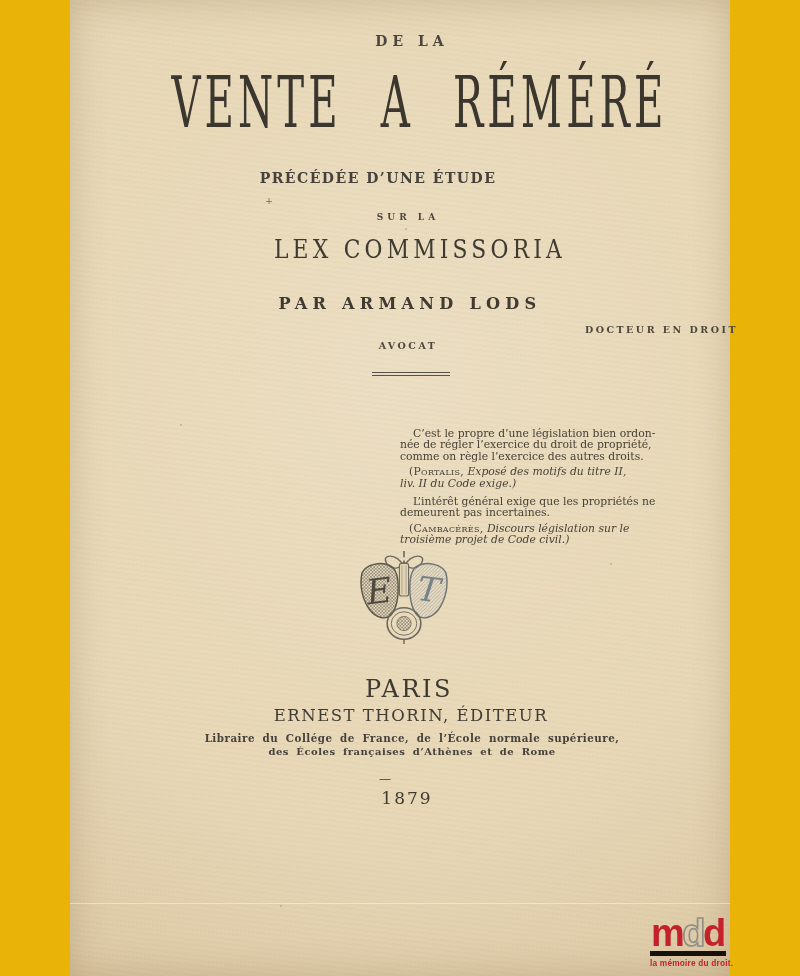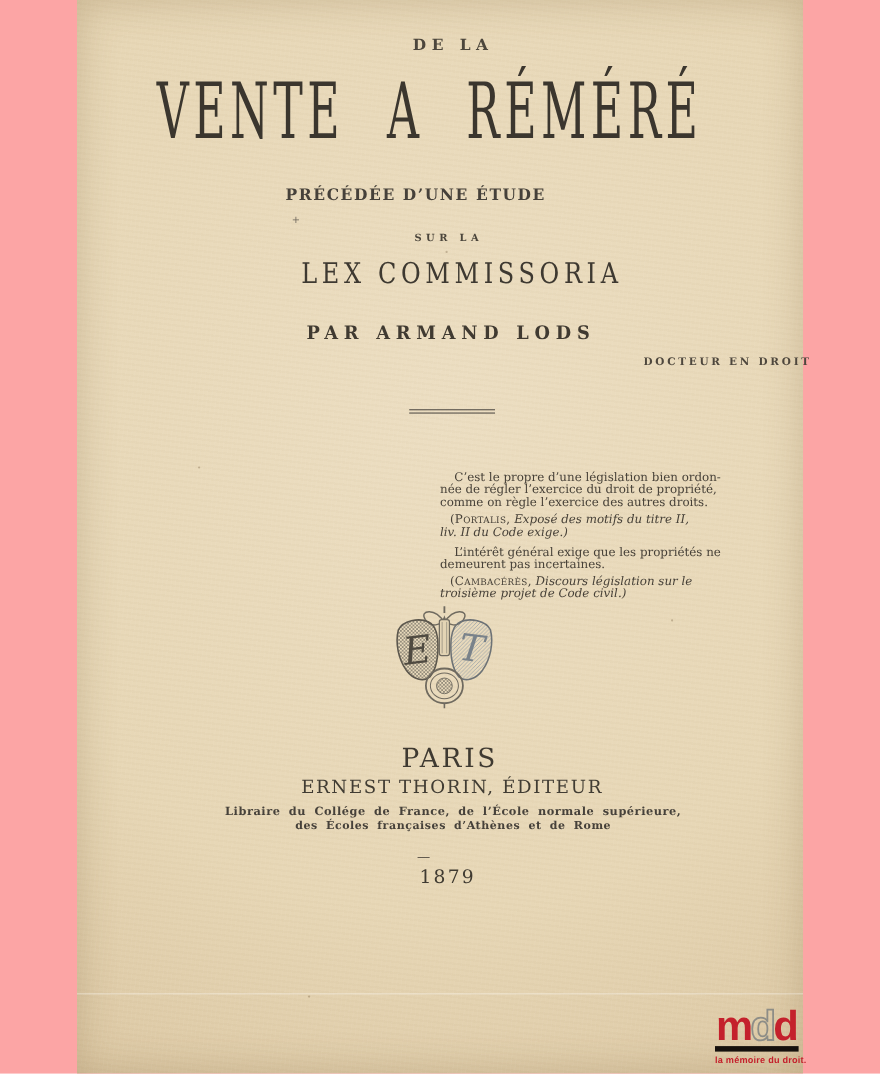--- a/index.html
+++ b/index.html
@@ -1,37 +1,37 @@
 <!DOCTYPE html>
 <html><head>
 <meta charset="utf-8">
 <style>
   * { margin:0; padding:0; box-sizing:border-box; }
   html,body { width:800px; height:976px; }
   body { background:#ffffff; font-family:"DejaVu Serif", serif; position:relative; overflow:hidden; }
 
-  .canvas { position:absolute; inset:0; width:800px; height:976px; background:#fca5a5; }
+  .canvas { position:absolute; inset:0; width:800px; height:976px; background:#eab308; }
 
   
   .page {
     position:absolute; left:70px; top:0; width:660px; height:976px;
     background:
       repeating-linear-gradient(7deg, rgba(120,90,40,0.022) 0 2px, rgba(0,0,0,0) 2px 5px),
       repeating-linear-gradient(-83deg, rgba(255,255,255,0.03) 0 1px, rgba(0,0,0,0) 1px 4px),
       radial-gradient(120% 90% at 50% 38%, #ecdec2 0%, #e7d7b6 52%, #dcc8a4 80%, #c9b18c 100%);
     box-shadow: inset 0 0 35px rgba(120,90,50,0.25);
   }
   .crease { position:absolute; left:0; width:100%; height:1px; background:rgba(255,255,255,0.42); }
   .speck { position:absolute; width:2px; height:2px; border-radius:50%; background:rgba(100,75,45,0.30); }
 
   .abs { position:absolute; left:0; width:100%; text-align:center; color:#453f35; }
 
   
   .half-title { top:33px; font-size:14px; letter-spacing:5px; font-weight:bold; color:#4c463c; transform:translateX(12px); }
-  .main-title-wrap { top:60px; height:86px; display:flex; align-items:center; justify-content:flex-end; }
+  .main-title-wrap { top:60px; height:86px; display:flex; align-items:center; justify-content:flex-start; }
   .main-title { font-size:56px; line-height:1; white-space:nowrap; color:#3b362e; letter-spacing:0.10em; word-spacing:0.55em; transform:translateX(5px) scale(0.72,1.26); }
   .precede { top:169px; font-size:14.5px; font-weight:bold; letter-spacing:1.5px; color:#46413a; transform:translateX(-22px) scaleX(0.97); }
   .ink-mark { position:absolute; left:194px; top:196px; font-size:9px; color:#6e675c; width:10px; text-align:center; }
   .sur-la { top:212px; font-size:9px; font-weight:bold; letter-spacing:4px; color:#4c463c; transform:translateX(8px); }
   .lex-title { top:234px; font-size:26px; letter-spacing:5px; color:#3e3931; transform:translateX(20px) scaleX(0.84); white-space:nowrap; }
   .byline { top:293px; font-size:17px; font-weight:bold; letter-spacing:5.5px; color:#403a31; transform:translateX(10px) scaleX(0.95); white-space:nowrap; }
   .cred1 { top:324px; font-size:9.5px; font-weight:bold; letter-spacing:2.5px; color:#4e473d; transform:translateX(8px);text-align:right; }
   .cred2 { top:340px; font-size:9.5px; font-weight:bold; letter-spacing:2.5px; color:#4e473d; transform:translateX(8px); }
   .double-rule { position:absolute; top:372px; left:50%; width:78px; height:4px; transform:translateX(calc(-50% + 11px));
     border-top:1px solid #56514a; border-bottom:1px solid #56514a; }
@@ -78,20 +78,21 @@
       <span class="main-title">VENTE A RÉMÉRÉ</span>
     </div>
 
     <div class="abs precede">PRÉCÉDÉE D’UNE ÉTUDE</div>
     <div class="ink-mark">+</div>
     <div class="abs sur-la">SUR LA</div>
     <div class="abs lex-title">LEX COMMISSORIA</div>
 
     <div class="abs byline">PAR ARMAND LODS</div>
     <div class="abs cred1">DOCTEUR EN DROIT</div>
+    <div class="abs cred2">AVOCAT</div>
 
     <div class="double-rule"></div>
 
     <div class="epigraphs">
       <div class="quote1">
         <div class="qline first">C’est le propre d’une législation bien ordon-</div>
         <div class="qline">née de régler l’exercice du droit de propriété,</div>
         <div class="qline">comme on règle l’exercice des autres droits.</div>
         <div class="cite">
           <div class="qline first"><span class="sc">(Portalis,</span> <span class="it">Exposé des motifs du titre II,</span></div>

